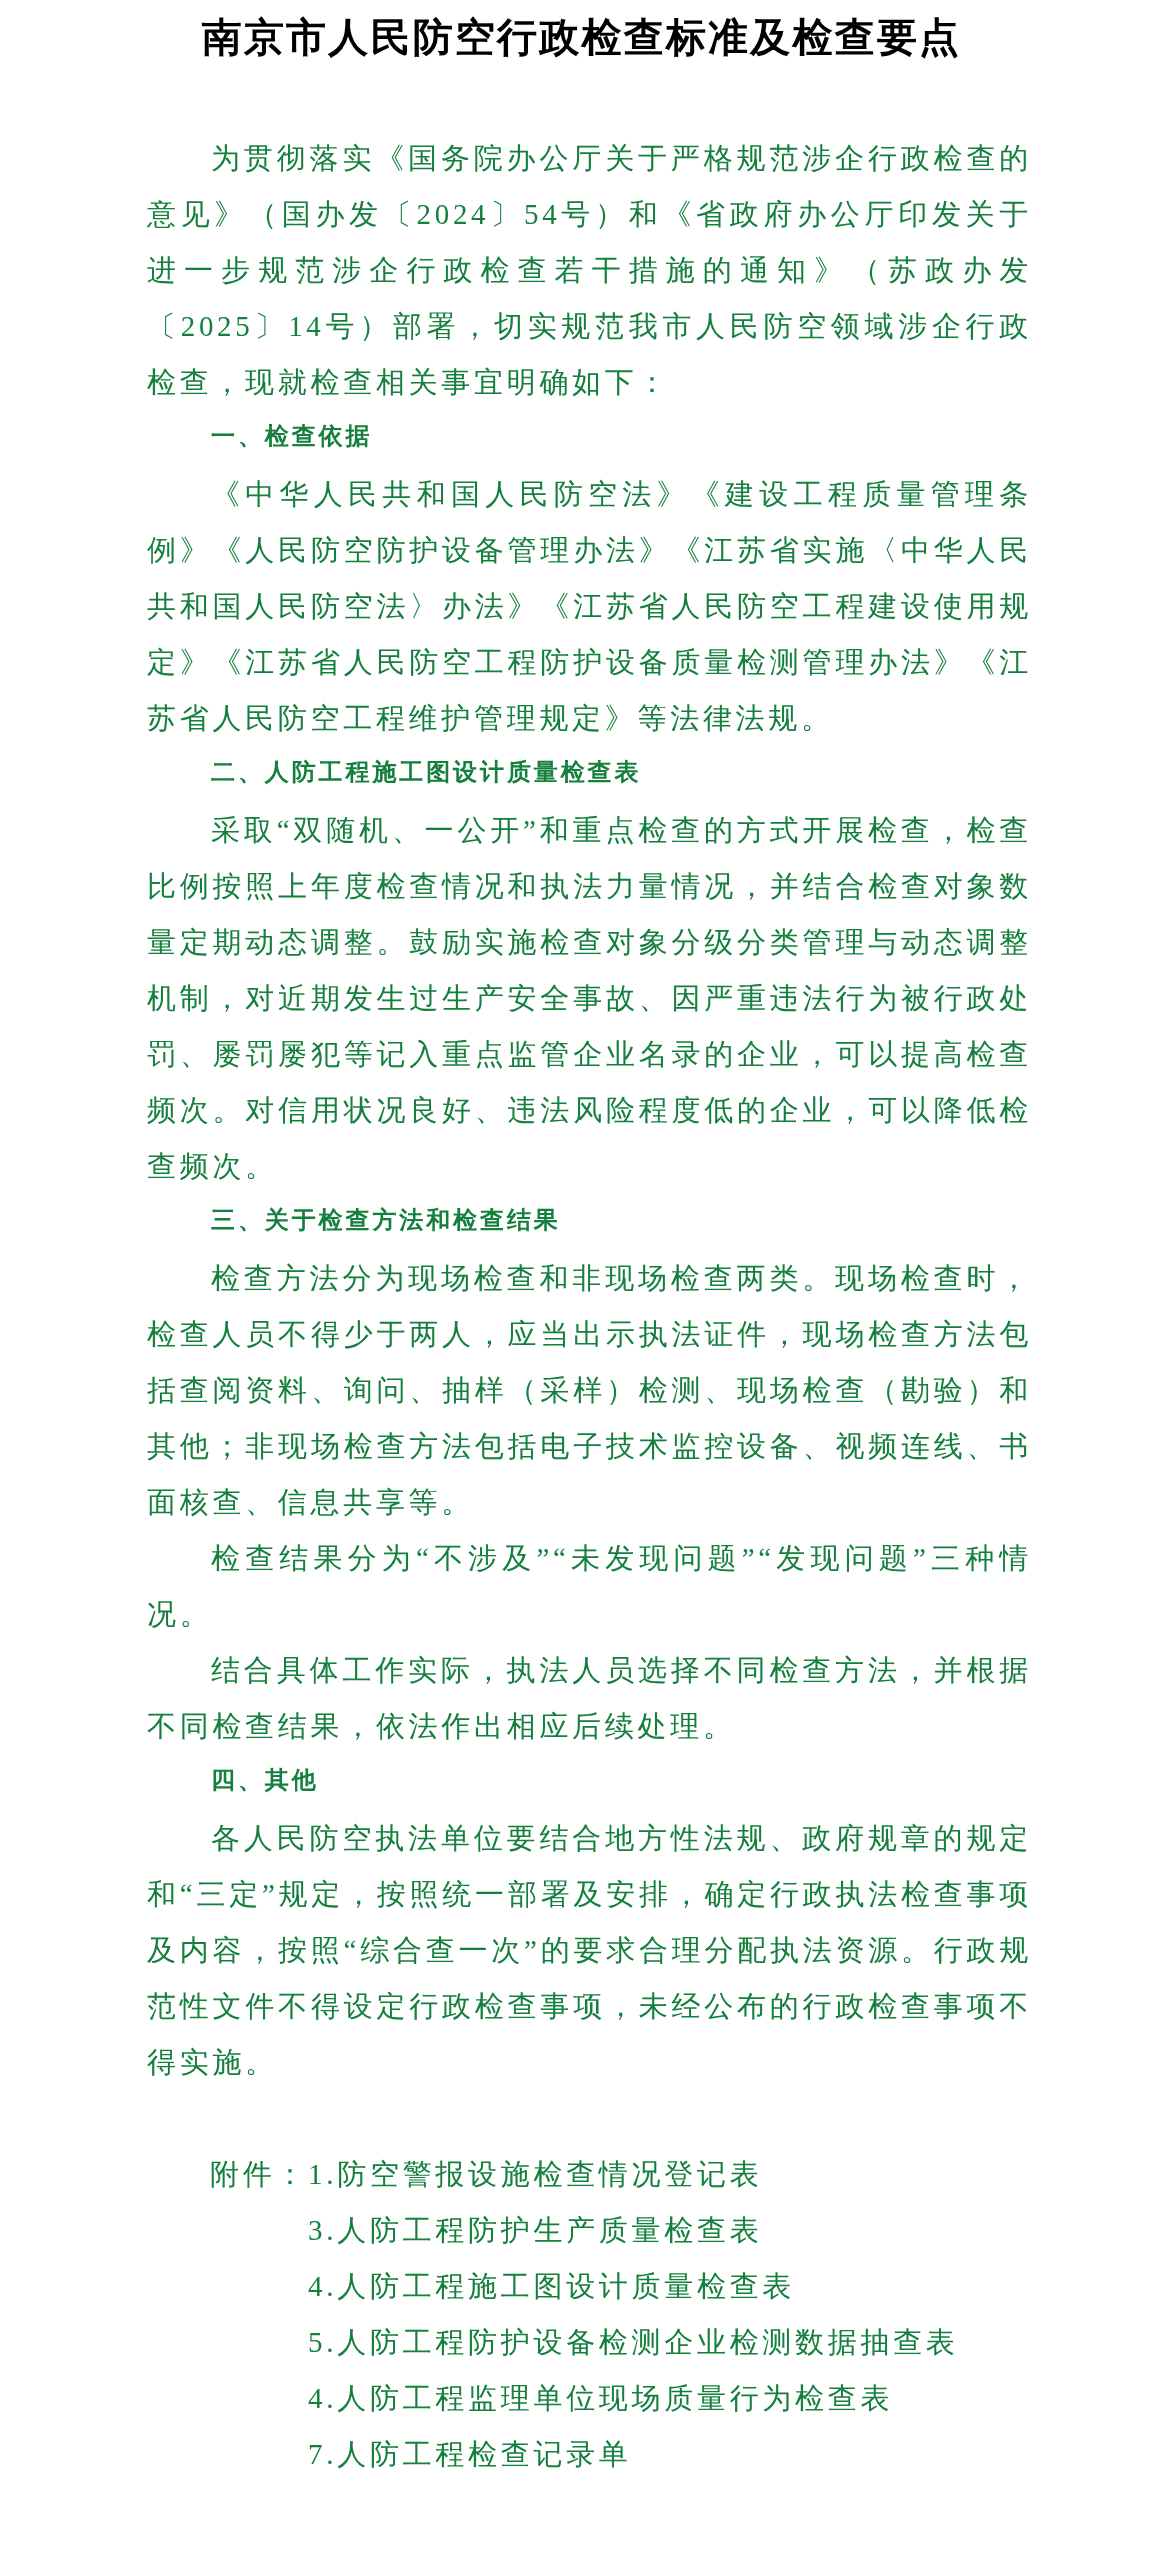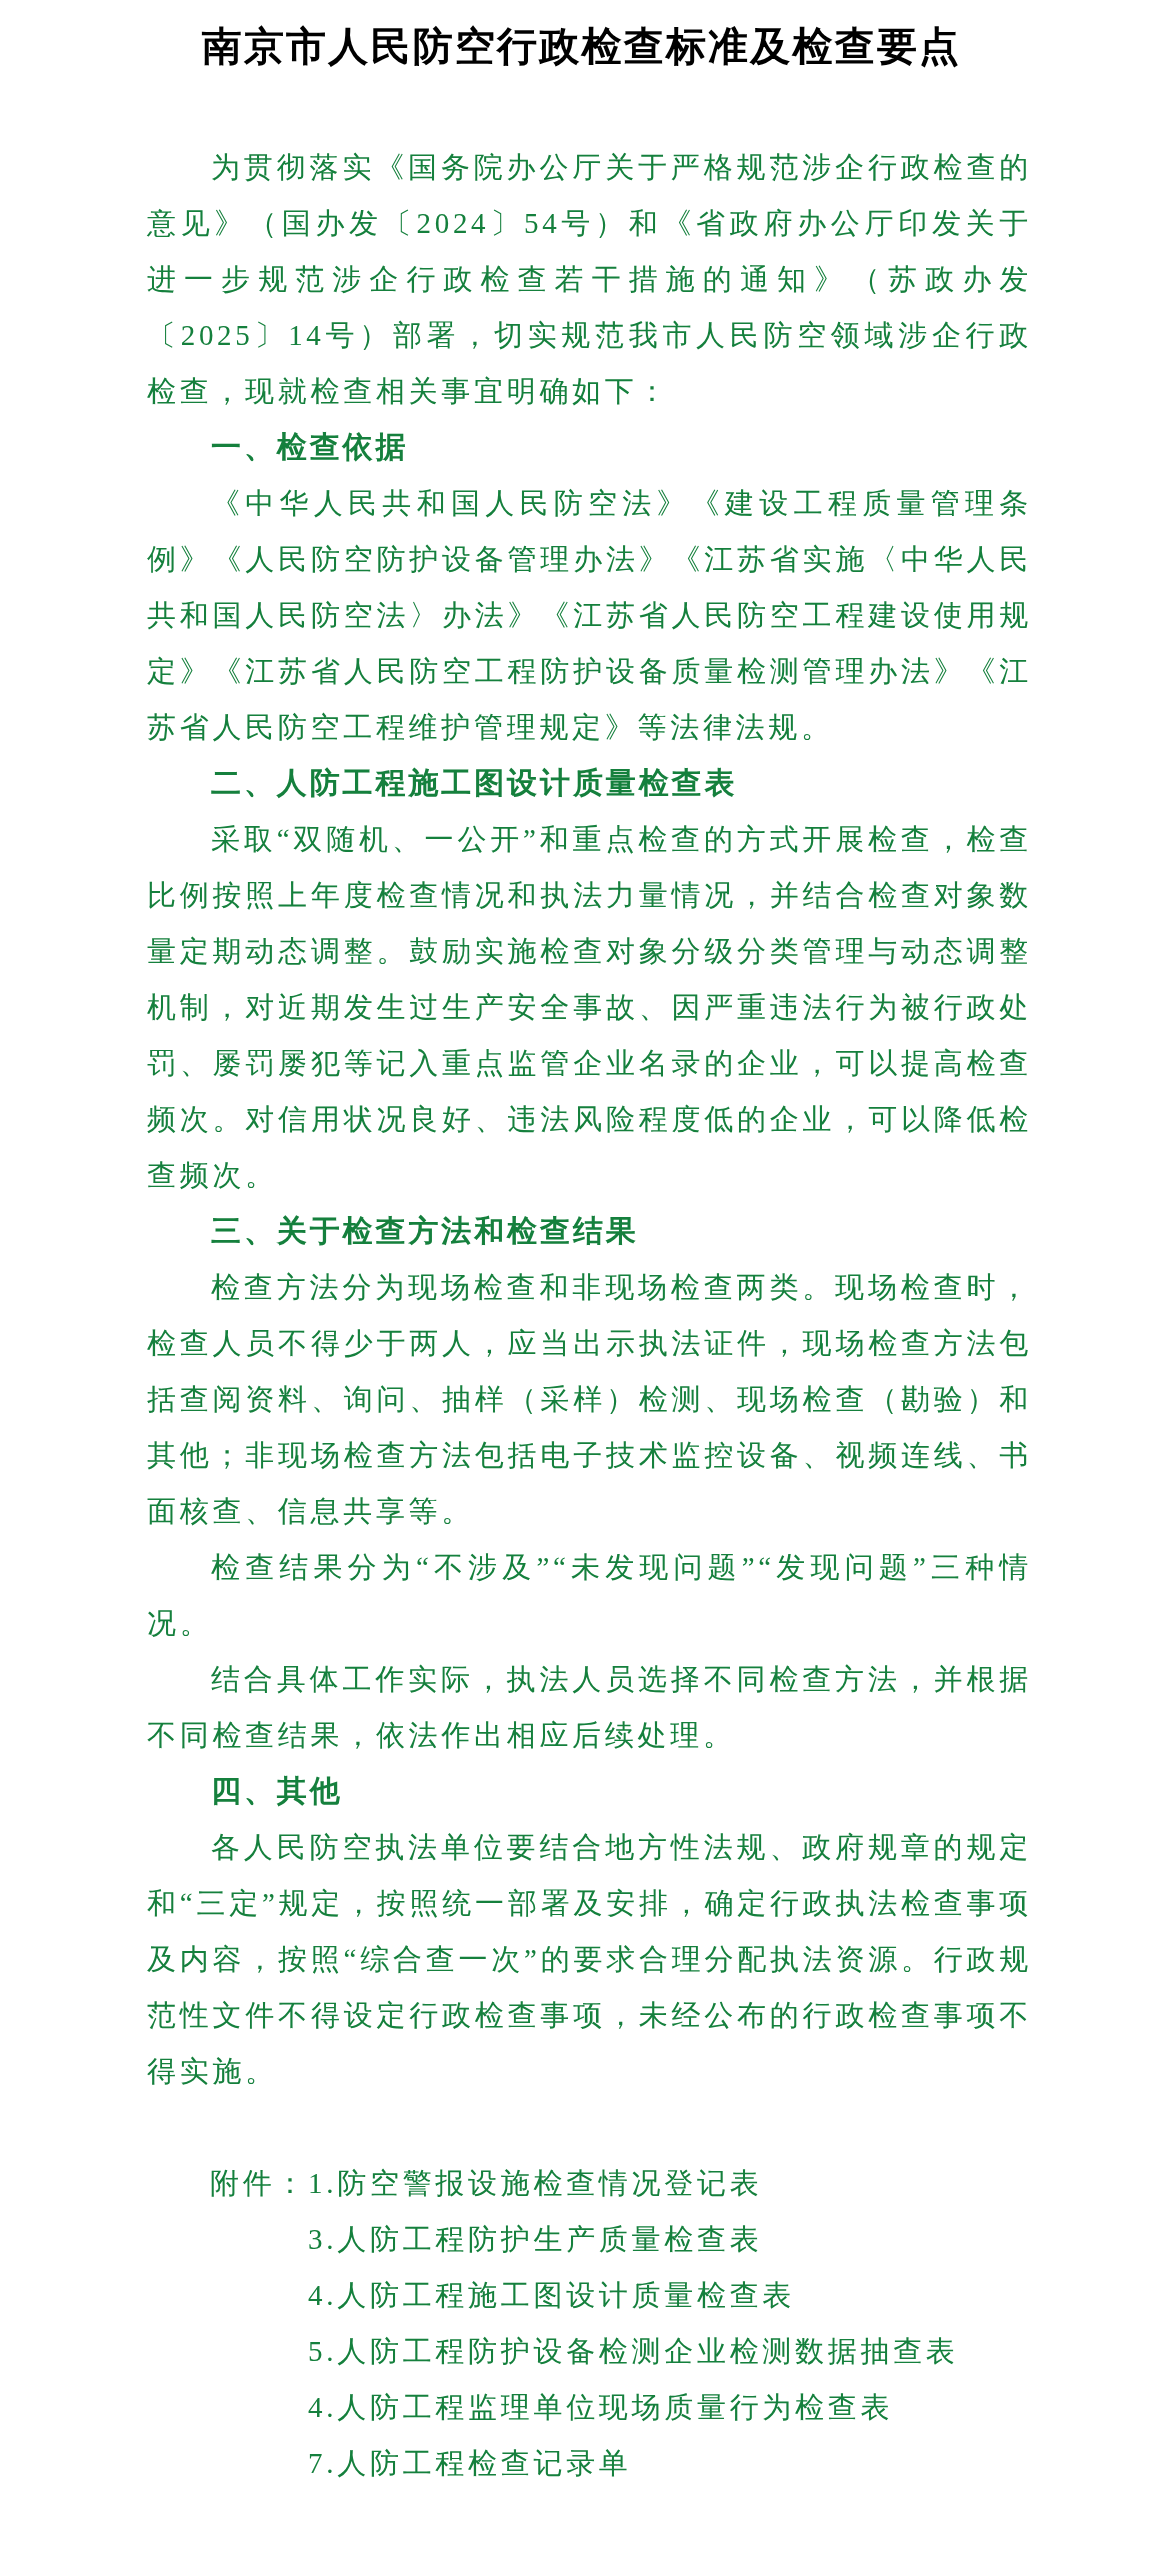--- a/index.html
+++ b/index.html
@@ -7,21 +7,21 @@
     padding: 0;
     background: #ffffff;
   }
   .page {
     position: relative;
     width: 1163px;
     min-height: 2576px;
     background: #ffffff;
     color: #000000;
     box-sizing: border-box;
-    padding-top: 17px;
+    padding-top: 8px;
     overflow: hidden;
   }
   .doc-title {
     margin: 0 73px 62px 73px;
     font-family: "Liberation Serif", serif;
     font-weight: 700;
     font-size: 40px;
     line-height: 60px;
     letter-spacing: 2.2px;
     text-align: center;
@@ -37,23 +37,23 @@
     color: #15803d;
   }
   .para {
     margin: 0;
     text-indent: 64px;
     text-align: justify;
   }
   .heading {
     margin: 0;
     text-indent: 64px;
-    font-family: Liberation Sans, sans-serif;
+    font-family: Liberation Mono, monospace;
     font-weight: 700;
-    font-size: 30px;
+    font-size: 24px;
     line-height: 56px;
     letter-spacing: 2.9px;
   }
   .attachments {
     display: flex;
     align-items: flex-start;
     margin-top: 56px;
   }
   .attach-label {
     white-space: nowrap;

